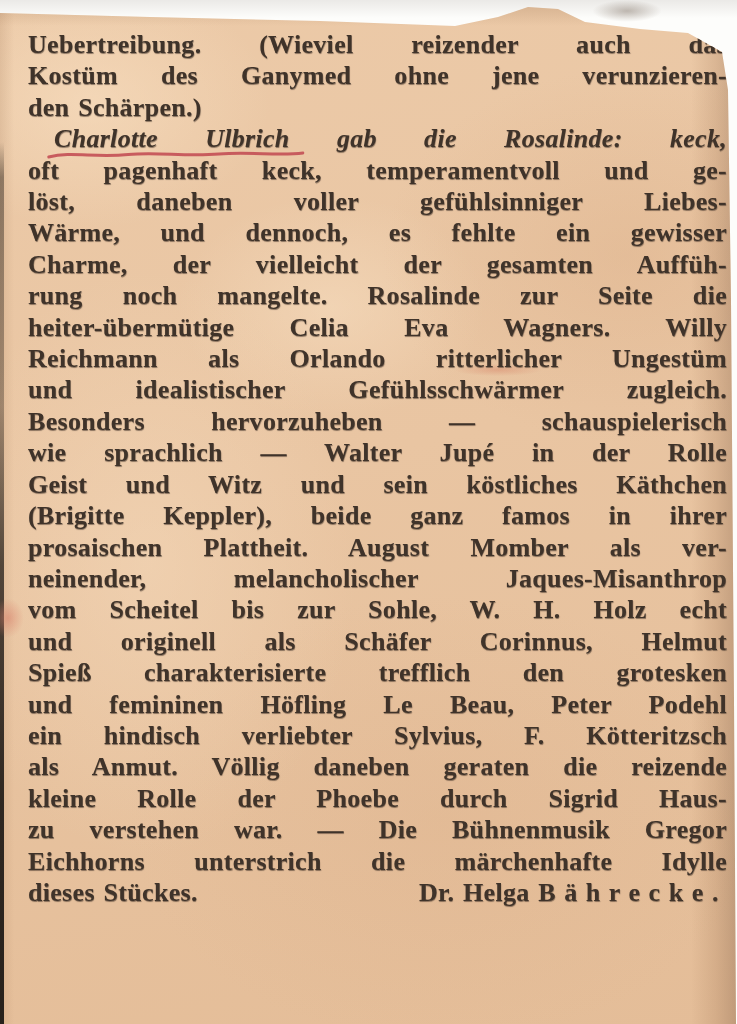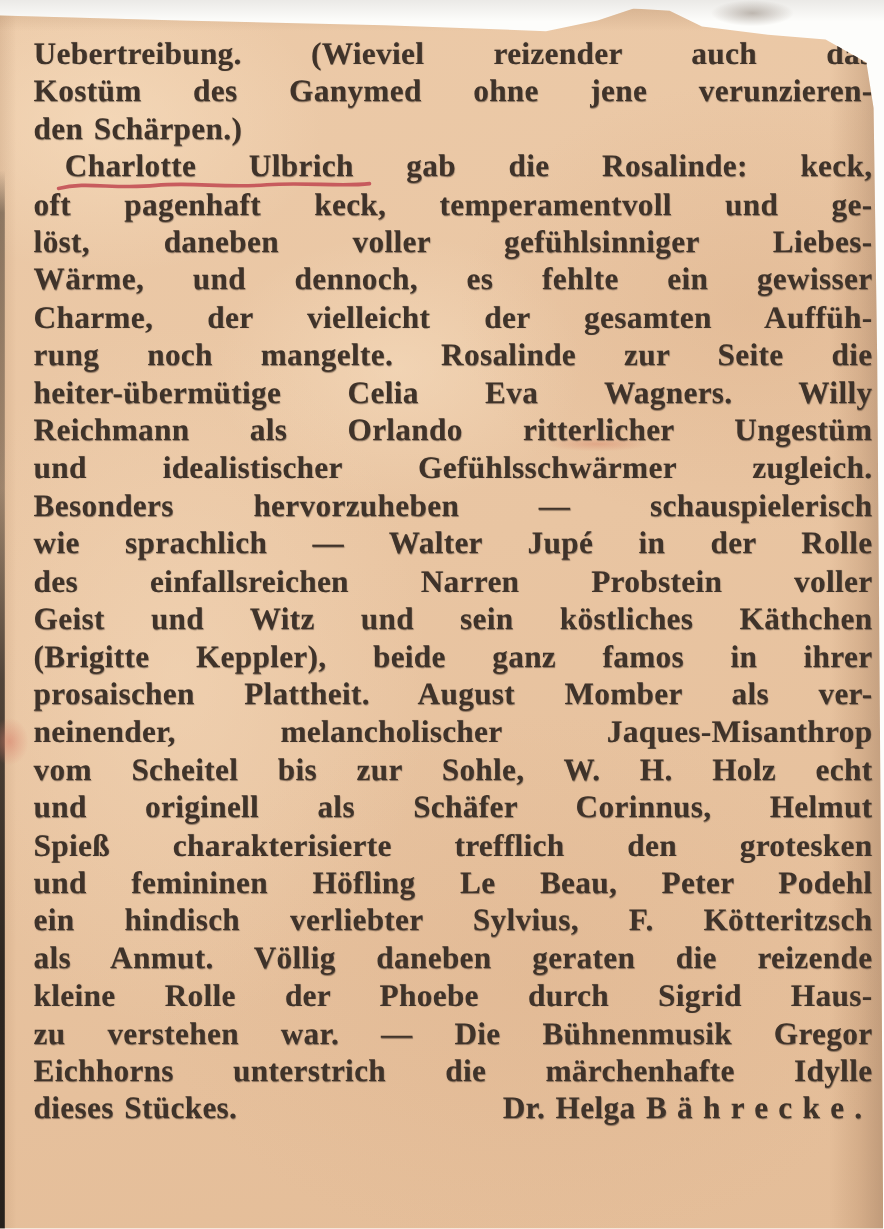--- a/index.html
+++ b/index.html
@@ -61,21 +61,21 @@
   }
   
   .article{
     position:absolute;left:28px;right:10px;top:29px;
     font-size:26px;line-height:31.4px;font-weight:700;
     color:#3f332a;letter-spacing:0.3px;word-spacing:2px;
     text-shadow:0.4px 0.6px 0.8px rgba(62,48,38,0.55);
   }
   .line{text-align:justify;text-align-last:justify;white-space:normal;}
   .line.left{text-align-last:left;}
-  .line.indent{text-indent:26px;}
+  .line.indent{text-indent:26px;font-style:italic;}
   .line.sig{display:flex;justify-content:space-between;align-items:flex-start;}
   .sigblock{white-space:nowrap;}
   .spaced{letter-spacing:0.33em;font-family:Liberation Serif, serif;}
   .redline{position:relative;}
   .uline{position:absolute;left:-8px;bottom:-8px;width:calc(100% + 24px);height:13px;pointer-events:none;}
 </style>
 </head>
 <body>
 
 <div>
@@ -101,21 +101,20 @@
           <div class="line">oft pagenhaft keck, temperamentvoll und ge-</div>
           <div class="line">löst, daneben voller gefühlsinniger Liebes-</div>
           <div class="line">Wärme, und dennoch, es fehlte ein gewisser</div>
           <div class="line">Charme, der vielleicht der gesamten Auffüh-</div>
           <div class="line">rung noch mangelte. Rosalinde zur Seite die</div>
           <div class="line">heiter-übermütige Celia Eva Wagners. Willy</div>
           <div class="line">Reichmann als Orlando ritterlicher Ungestüm</div>
           <div class="line">und idealistischer Gefühlsschwärmer zugleich.</div>
           <div class="line">Besonders hervorzuheben — schauspielerisch</div>
           <div class="line">wie sprachlich — Walter Jupé in der Rolle</div>
-          <div class="line">des einfallsreichen Narren Probstein voller</div>
           <div class="line">Geist und Witz und sein köstliches Käthchen</div>
           <div class="line">(Brigitte Keppler), beide ganz famos in ihrer</div>
           <div class="line">prosaischen Plattheit. August Momber als ver-</div>
           <div class="line">neinender, melancholischer Jaques-Misanthrop</div>
           <div class="line">vom Scheitel bis zur Sohle, W. H. Holz echt</div>
           <div class="line">und originell als Schäfer Corinnus, Helmut</div>
           <div class="line">Spieß charakterisierte trefflich den grotesken</div>
           <div class="line">und femininen Höfling Le Beau, Peter Podehl</div>
           <div class="line">ein hindisch verliebter Sylvius, F. Kötteritzsch</div>
           <div class="line">als Anmut. Völlig daneben geraten die reizende</div>

